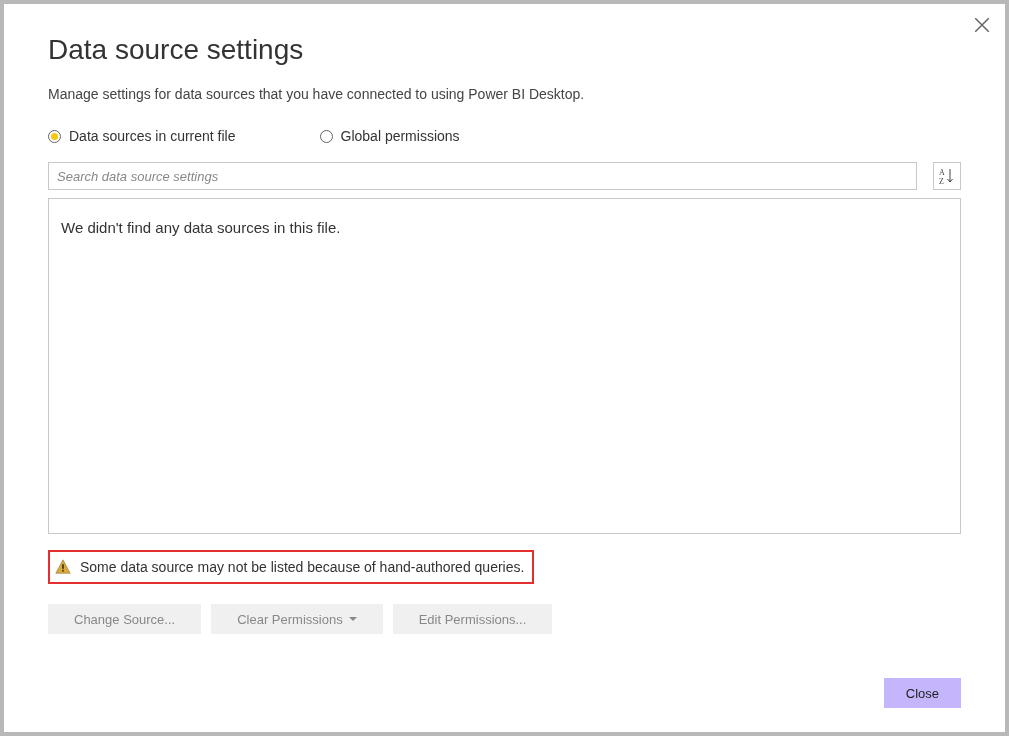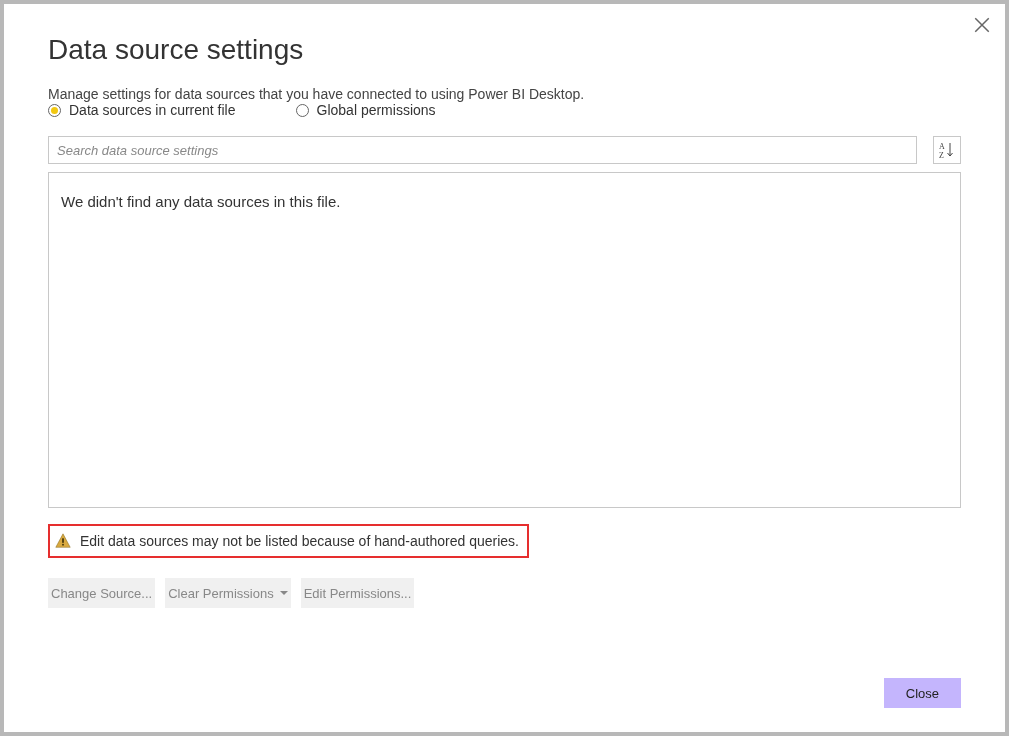--- a/index.html
+++ b/index.html
@@ -30,24 +30,25 @@
     .close-x svg { width: 100%; height: 100%; }
     .title {
       font-size: 28px;
       font-weight: 400;
       color: #333;
       margin-bottom: 20px;
     }
     .subtitle {
       font-size: 14px;
       color: #444;
+      margin-bottom: 26px;
     }
     .radios {
       display: flex;
-      gap: 60px;
+      gap: 84px;
       margin-bottom: 18px;
     }
     .radio-opt {
       display: flex;
       align-items: center;
       gap: 8px;
       font-size: 14px;
       color: #333;
       cursor: pointer;
     }
@@ -117,21 +118,21 @@
       height: 18px;
       flex-shrink: 0;
     }
     .button-row {
       margin-top: 20px;
       display: flex;
       gap: 10px;
     }
     .btn {
       height: 30px;
-      padding: 0 3px;
+      padding: 0 26px;
       background: #f0f0f0;
       border: none;
       font-size: 13px;
       font-family: inherit;
       color: #888;
       cursor: default;
       display: flex;
       align-items: center;
       gap: 6px;
     }
@@ -198,21 +199,21 @@
   <div class="list-box">
     <span>We didn't find any data sources in this file.</span>
   </div>
 
   <div class="warning-row">
     <svg class="warn-icon" viewBox="0 0 20 20">
       <path d="M10 2 L18 17 L2 17 Z" fill="#d9a93f" stroke="#8a6d1f" stroke-width="0.6"></path>
       <rect x="9.1" y="7" width="1.8" height="5" fill="#3a2e05"></rect>
       <rect x="9.1" y="13.2" width="1.8" height="1.8" fill="#3a2e05"></rect>
     </svg>
-    <span>Edit data sources may not be listed because of hand-authored queries.</span>
+    <span>Some data source may not be listed because of hand-authored queries.</span>
   </div>
 
   <div class="button-row">
     <button class="btn">Change Source...</button>
     <button class="btn dropdown">
       <span>Clear Permissions</span>
       <span class="caret"></span>
     </button>
     <button class="btn">Edit Permissions...</button>
   </div>

